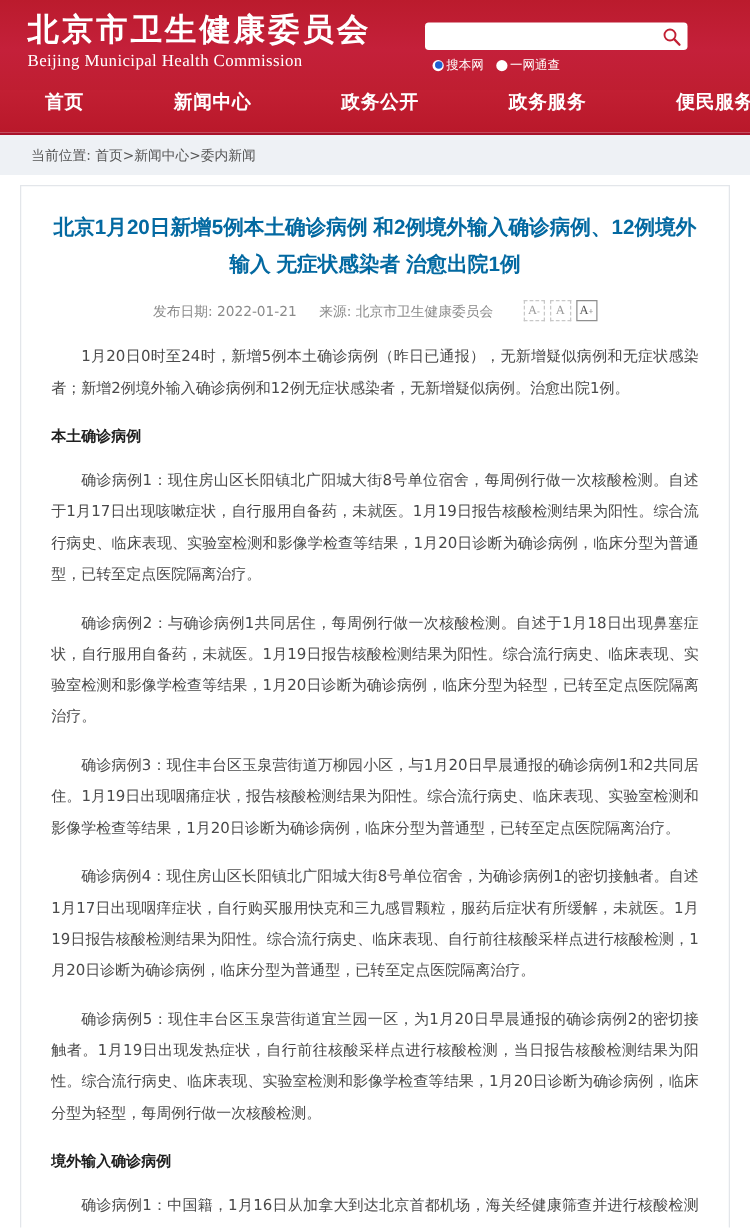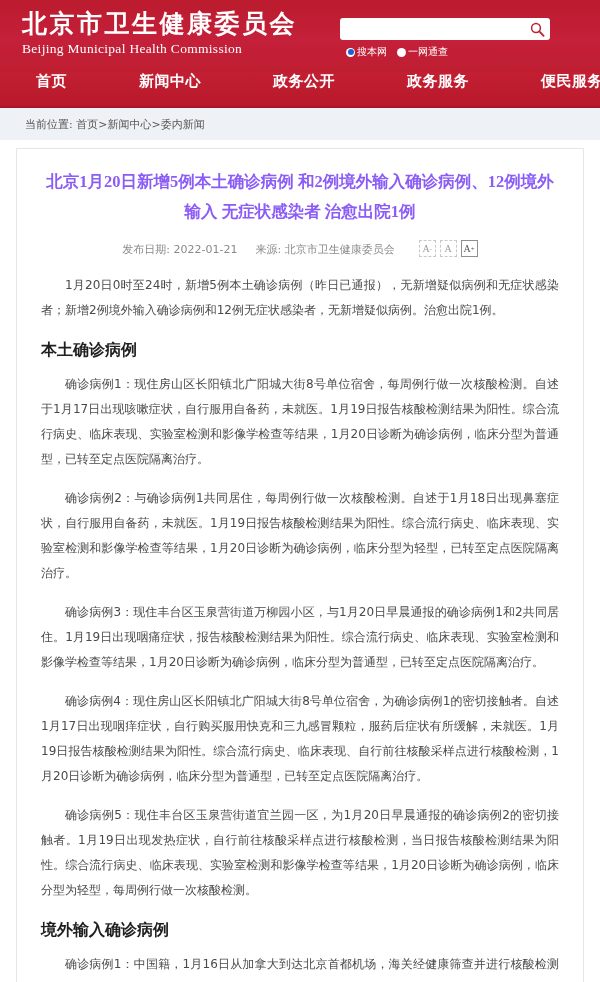--- a/index.html
+++ b/index.html
@@ -165,24 +165,24 @@
   .content-card {
     margin: 0 16px;
     border: 1px solid #e3e6ea;
     background: #ffffff;
     padding: 18px 22px 10px 22px;
   }
 
   .article-title {
     font-size: 16.5px;
     font-weight: bold;
-    color: #8b5cf6;
+    color: #0369a1;
     line-height: 30px;
     text-align: center;
-    font-family: Liberation Serif, serif;
+    font-family: Liberation Sans, sans-serif;
     letter-spacing: 0px;
   }
 
   .article-meta {
     margin-top: 13px;
     display: flex;
     align-items: flex-end;
     justify-content: center;
     gap: 18px;
     color: #8a8a8a;
@@ -225,21 +225,21 @@
   .para {
     font-size: 12px;
     line-height: 25px;
     color: #4a4a4a;
     text-indent: 2em;
     margin-bottom: 14px;
     text-align: justify;
     font-family: "DejaVu Sans", sans-serif;
   }
   .section-head {
-    font-size: 16px;
+    font-size: 12px;
     line-height: 25px;
     color: #1f1f1f;
     font-weight: bold;
     margin-bottom: 10px;
     text-indent: 0;
     font-family: "DejaVu Sans", sans-serif;
   }
 </style>
 </head>
 <body>

